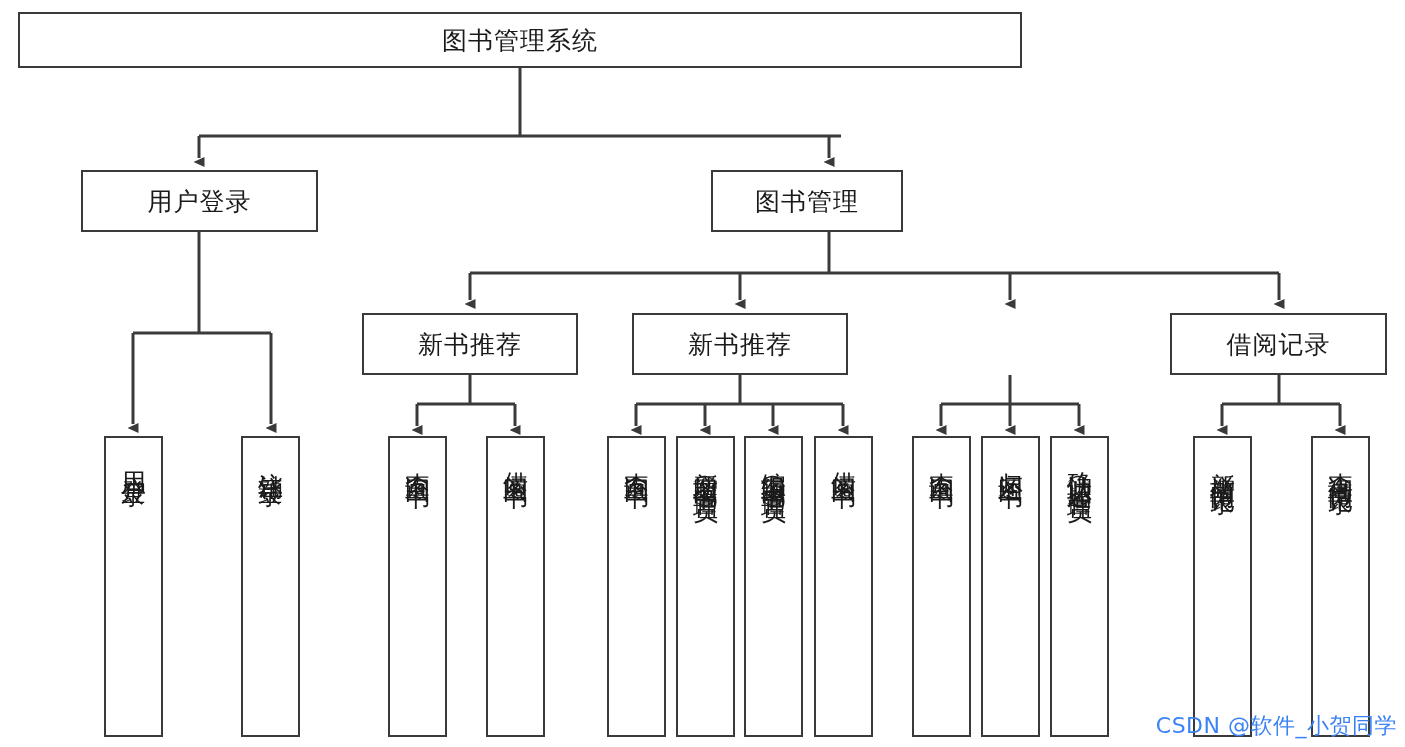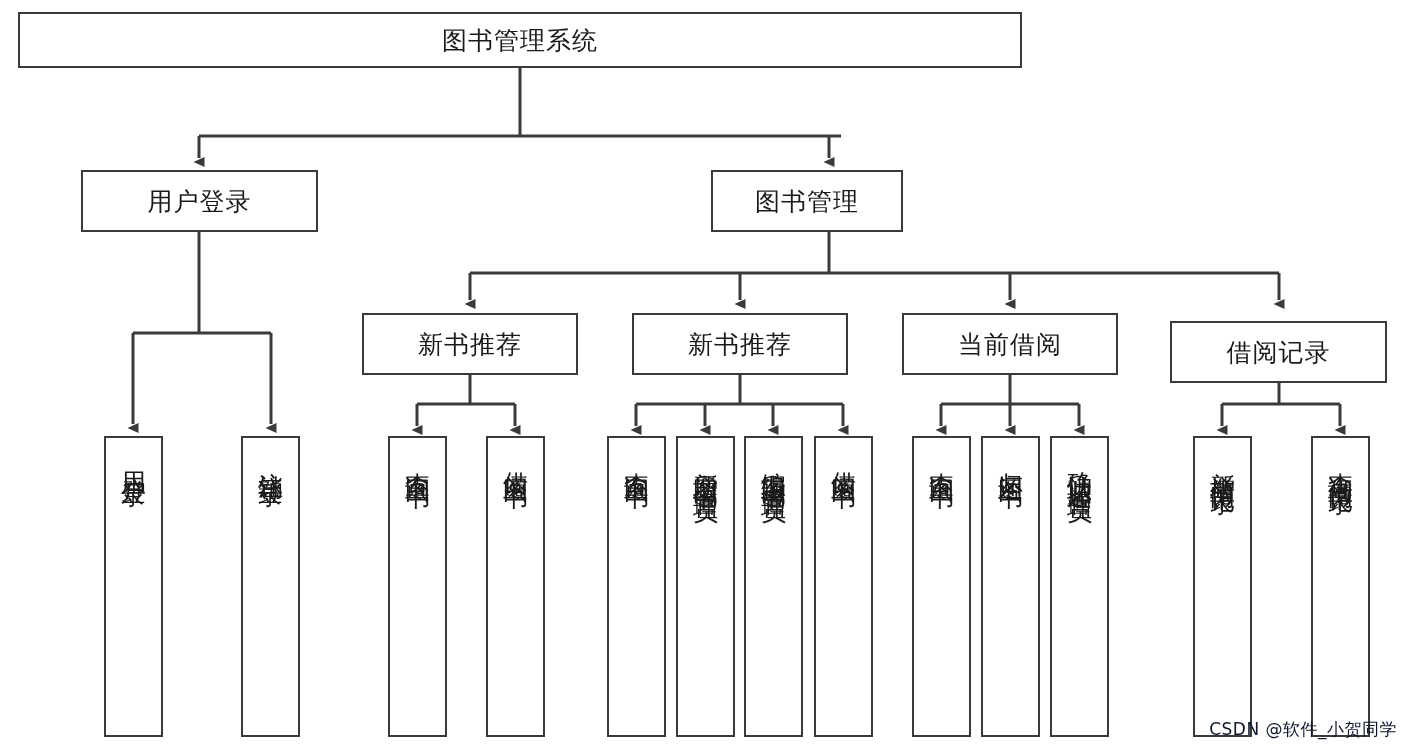--- a/index.html
+++ b/index.html
@@ -63,22 +63,22 @@
     font-size: 25px;
     line-height: 1.08;
     letter-spacing: 4px;
     white-space: nowrap;
     text-align: left;
   }
   #watermark {
     position: absolute;
     right: 8px;
     bottom: 6px;
-    font-size: 17px;
-    color: #0f172a;
+    font-size: 22px;
+    color: #3b82f6;
     letter-spacing: 0.5px;
     white-space: nowrap;
     z-index: 5;
     font-family: "DejaVu Sans", "Liberation Sans", sans-serif;
   }
 </style>
 </head>
 <body>
 
 <div id="canvas">
@@ -146,25 +146,22 @@
   </div>
 
   <div class="node horiz" style="left:362px; top:313px; width:216px; height:62px;">
     <span class="lbl">新书推荐</span>
   </div>
 
   <div class="node horiz" style="left:632px; top:313px; width:216px; height:62px;">
     <span class="lbl">新书推荐</span>
   </div>
 
-  <div class="node horiz" style="left:902px; top:313px; width:216px; height:62px;">
-    <span class="lbl">当前借阅</span>
-  </div>
-
-  <div class="node horiz" style="left:1170px; top:313px; width:217px; height:62px;margin-top:8px;">
+
+  <div class="node horiz" style="left:1170px; top:313px; width:217px; height:62px;">
     <span class="lbl">借阅记录</span>
   </div>
 
   <div class="node vert" style="left:104px; top:436px; width:59px; height:301px;">
     <span class="lbl">用户登录</span>
   </div>
 
   <div class="node vert" style="left:241px; top:436px; width:59px; height:301px;">
     <span class="lbl">注销登录</span>
   </div>

